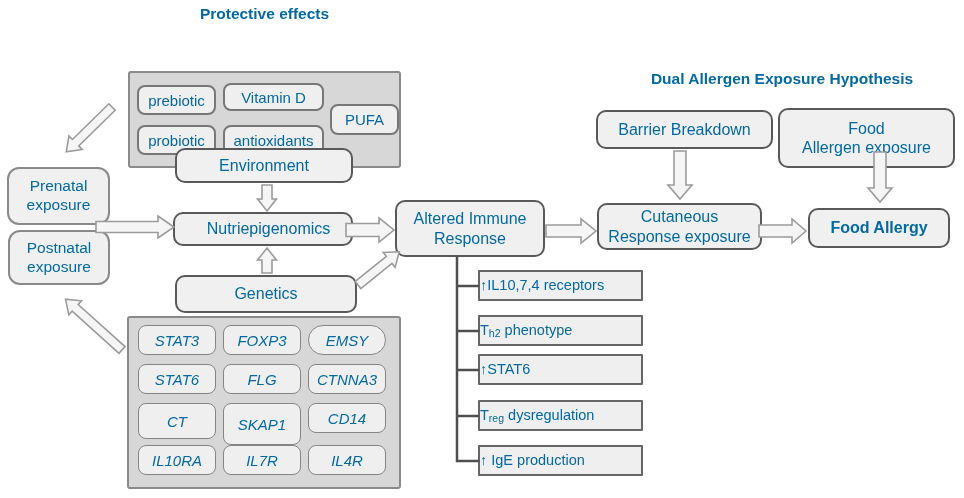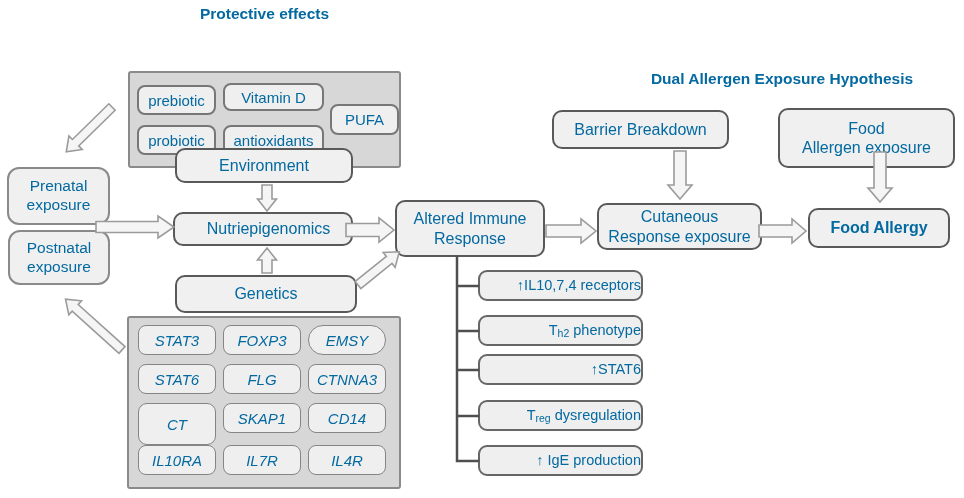--- a/index.html
+++ b/index.html
@@ -25,22 +25,22 @@
     display:flex;align-items:center;justify-content:center;text-align:center;
     background:#efefef;border:2px solid #777777;border-radius:8px;
     font-size:15px;
   }
   .gene{
     display:flex;align-items:center;justify-content:center;text-align:center;
     background:#efefef;border:1.8px solid #858585;border-radius:8px;
     font-size:15px;font-style:italic;
   }
   .effect{
-    display:flex;align-items:center;justify-content:flex-end;text-align:center;
-    background:#efefef;border:2px solid #666666;border-radius:9px;
+    display:flex;align-items:center;justify-content:flex-start;text-align:center;
+    background:#efefef;border:2px solid #666666;border-radius:1px;
     font-size:14.5px;left:478px;width:165px;height:31px;
   }
   .effect .sub{font-size:10.5px;vertical-align:-2px;}
   #overlay{position:absolute;left:0;top:0;pointer-events:none;}
   #overlay polygon{fill:#f5f5f5;stroke:#9b9b9b;stroke-width:1.6;stroke-linejoin:miter;}
 </style>
 </head>
 <body>
 
 <div id="canvas">
@@ -60,36 +60,36 @@
 exposure</div>
   <div class="abs node light" style="left:8px;top:230px;width:102px;height:55px;">Postnatal
 exposure</div>
 
   <div class="abs node" style="left:175px;top:148px;width:178px;height:35px;">Environment</div>
   <div class="abs node" style="left:173px;top:212px;width:180px;height:34px;padding-left:11px;">Nutriepigenomics</div>
   <div class="abs node" style="left:175px;top:275px;width:182px;height:38px;">Genetics</div>
   <div class="abs node" style="left:395px;top:200px;width:150px;height:57px;">Altered Immune
 Response</div>
 
-  <div class="abs node" style="left:552px;top:110px;width:177px;height:39px;">Barrier Breakdown</div>
+  <div class="abs node" style="left:596px;top:110px;width:177px;height:39px;">Barrier Breakdown</div>
   <div class="abs node" style="left:778px;top:108px;width:177px;height:60px;">Food
 Allergen exposure</div>
   <div class="abs node" style="left:597px;top:203px;width:165px;height:47px;">Cutaneous
 Response exposure</div>
   <div class="abs node bold" style="left:808px;top:208px;width:142px;height:40px;">Food Allergy</div>
 
   <div class="abs container-box" style="left:127px;top:316px;width:274px;height:173px;">
     <div class="abs gene" style="left:9px;top:7px;width:78px;height:30px;">STAT3</div>
     <div class="abs gene" style="left:94px;top:7px;width:78px;height:30px;">FOXP3</div>
     <div class="abs gene" style="left:179px;top:7px;width:78px;height:30px;border-radius:15px;">EMSY</div>
     <div class="abs gene" style="left:9px;top:46px;width:78px;height:30px;">STAT6</div>
     <div class="abs gene" style="left:94px;top:46px;width:78px;height:30px;">FLG</div>
     <div class="abs gene" style="left:179px;top:46px;width:78px;height:30px;">CTNNA3</div>
-    <div class="abs gene" style="left:9px;top:85px;width:78px;height:42px;border-radius:9px;">CT</div>
-    <div class="abs gene" style="left:94px;top:85px;width:78px;height:30px;">SKAP1</div>
+    <div class="abs gene" style="left:9px;top:85px;width:78px;height:36px;">CT</div>
+    <div class="abs gene" style="left:94px;top:85px;width:78px;height:42px;">SKAP1</div>
     <div class="abs gene" style="left:179px;top:85px;width:78px;height:30px;">CD14</div>
     <div class="abs gene" style="left:9px;top:127px;width:78px;height:30px;">IL10RA</div>
     <div class="abs gene" style="left:94px;top:127px;width:78px;height:30px;">IL7R</div>
     <div class="abs gene" style="left:179px;top:127px;width:78px;height:30px;">IL4R</div>
   </div>
 
   <div class="abs effect" style="top:270px;">
     <span><span>↑IL10,7,4 receptors</span><span class="sub"></span><span></span></span>
   </div>
   <div class="abs effect" style="top:315px;">

